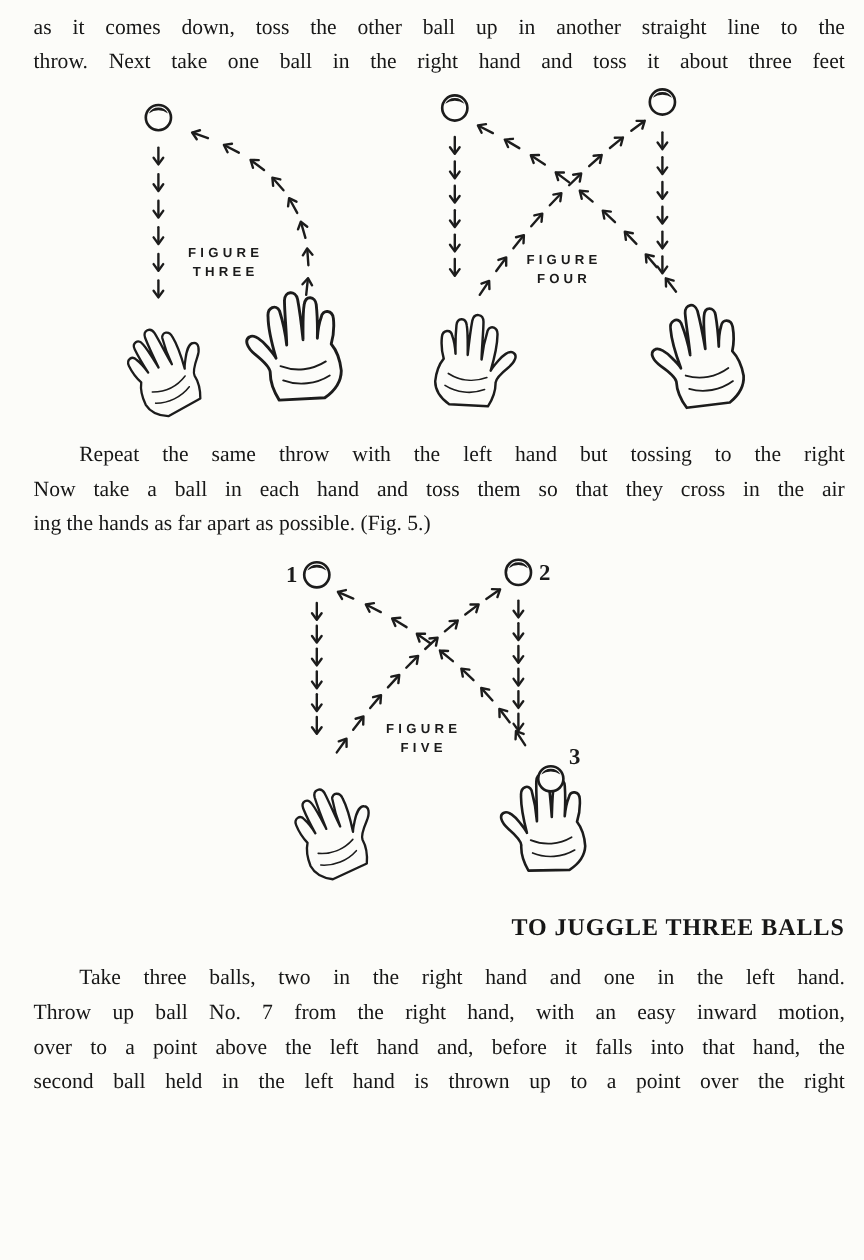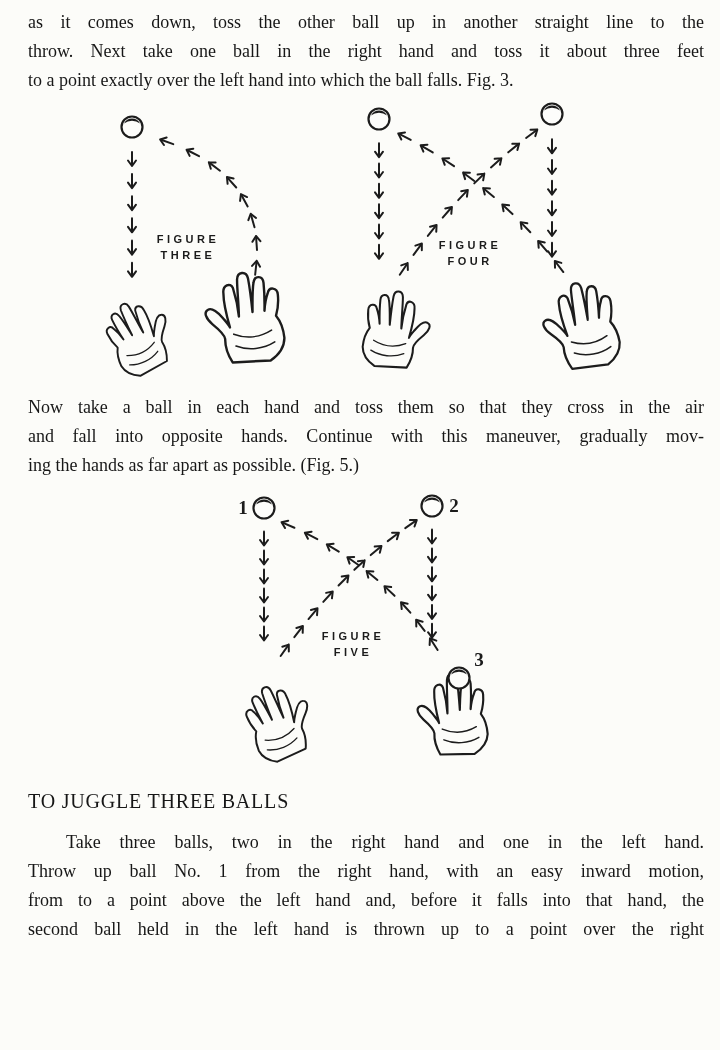--- a/index.html
+++ b/index.html
@@ -12,21 +12,21 @@
   .page { padding:8px 16px 0 28px; }
   .para { font-size:18px; line-height:29px; }
   .tline { text-align:justify; text-align-last:justify; }
   .tline.natural { text-align:left; text-align-last:left; }
   .tline.indent { padding-left:38px; }
   .figrow { display:flex; align-items:flex-start; margin:6px 0 2px 0; }
   .fig3 { margin-left:58px; }
   .fig4 { margin-left:49px; }
   .figcenter { text-align:center; margin-top:8px; }
   .heading {
-    text-align:left; font-weight:normal;
+    text-align:right; font-weight:bold;
     font-size:20px; letter-spacing:0.8px;
     margin:18px 0 15px 0;
   }
   svg { display:block; }
   .figrow svg, .figcenter svg { overflow:visible; }
   text.figlabel {
     font-family:"Liberation Sans", sans-serif;
     font-size:11px; font-weight:bold; letter-spacing:3.5px;
     fill:#1b1b1b; text-anchor:middle;
   }
@@ -54,21 +54,20 @@
       <path fill="none" stroke-width="1.6" d="M 30,78 C 42,84 56,84 68,78 M 31,90 C 43,96 58,96 70,90"></path>
     </g>
   </defs>
 </svg>
 
 <div class="page">
 
   <div class="para">
     <div class="tline">as it comes down, toss the other ball up in another straight line to the</div>
     <div class="tline">throw. Next take one ball in the right hand and toss it about three feet</div>
-    <div class="tline natural">to a point exactly over the left hand into which the ball falls. Fig. 3.</div>
   </div>
 
   <div class="figrow">
 
     <svg class="fig3" width="210" height="290" viewBox="0 0 210 290">
       <use href="#ballshape" transform="translate(46,26)"></use>
       <g>
           <use href="#arrowseg" transform="translate(46.0 58.0) rotate(90.0)"></use>
           <use href="#arrowseg" transform="translate(46.0 80.1) rotate(90.0)"></use>
           <use href="#arrowseg" transform="translate(46.0 102.2) rotate(90.0)"></use>
@@ -135,22 +134,22 @@
         </g>
       <text class="figlabel" x="125" y="148">FIGURE</text>
       <text class="figlabel" x="125" y="164">FOUR</text>
       <use href="#handshape" transform="translate(52,228) rotate(6) scale(-0.85,0.85) translate(-42,-62)"></use>
       <use href="#handshape" transform="translate(235,224) rotate(-10) scale(0.95) translate(-42,-62)"></use>
     </svg>
 
   </div>
 
   <div class="para">
+    <div class="tline indent">Repeat the same throw with the left hand but tossing to the right</div>
     <div class="tline">Now take a ball in each hand and toss them so that they cross in the air</div>
-    <div class="tline">and fall into opposite hands. Continue with this maneuver, gradually mov-</div>
     <div class="tline natural">ing the hands as far apart as possible. (Fig. 5.)</div>
   </div>
 
   <div class="figcenter">
     <svg width="280" height="280" viewBox="0 0 280 280" style="display:inline-block">
       <use href="#ballshape" transform="translate(38,20)"></use>
       <text class="ballnum" x="17" y="26">1</text>
       <use href="#ballshape" transform="translate(206,18)"></use>
       <text class="ballnum" x="228" y="24">2</text>
       <g>
@@ -197,18 +196,18 @@
       <use href="#handshape" transform="translate(226,226) rotate(-4) scale(0.9) translate(-42,-62)"></use>
       <use href="#ballshape" transform="translate(233,190)"></use>
       <text class="ballnum" x="253" y="178">3</text>
     </svg>
   </div>
 
   <div class="heading">TO JUGGLE THREE BALLS</div>
 
   <div class="para">
     <div class="tline indent">Take three balls, two in the right hand and one in the left hand.</div>
-    <div class="tline">Throw up ball No. 1 from the right hand, with an easy inward motion,</div>
-    <div class="tline">from to a point above the left hand and, before it falls into that hand, the</div>
+    <div class="tline">Throw up ball No. 7 from the right hand, with an easy inward motion,</div>
+    <div class="tline">over to a point above the left hand and, before it falls into that hand, the</div>
     <div class="tline">second ball held in the left hand is thrown up to a point over the right</div>
   </div>
 
 </div>
 
 </body></html>

